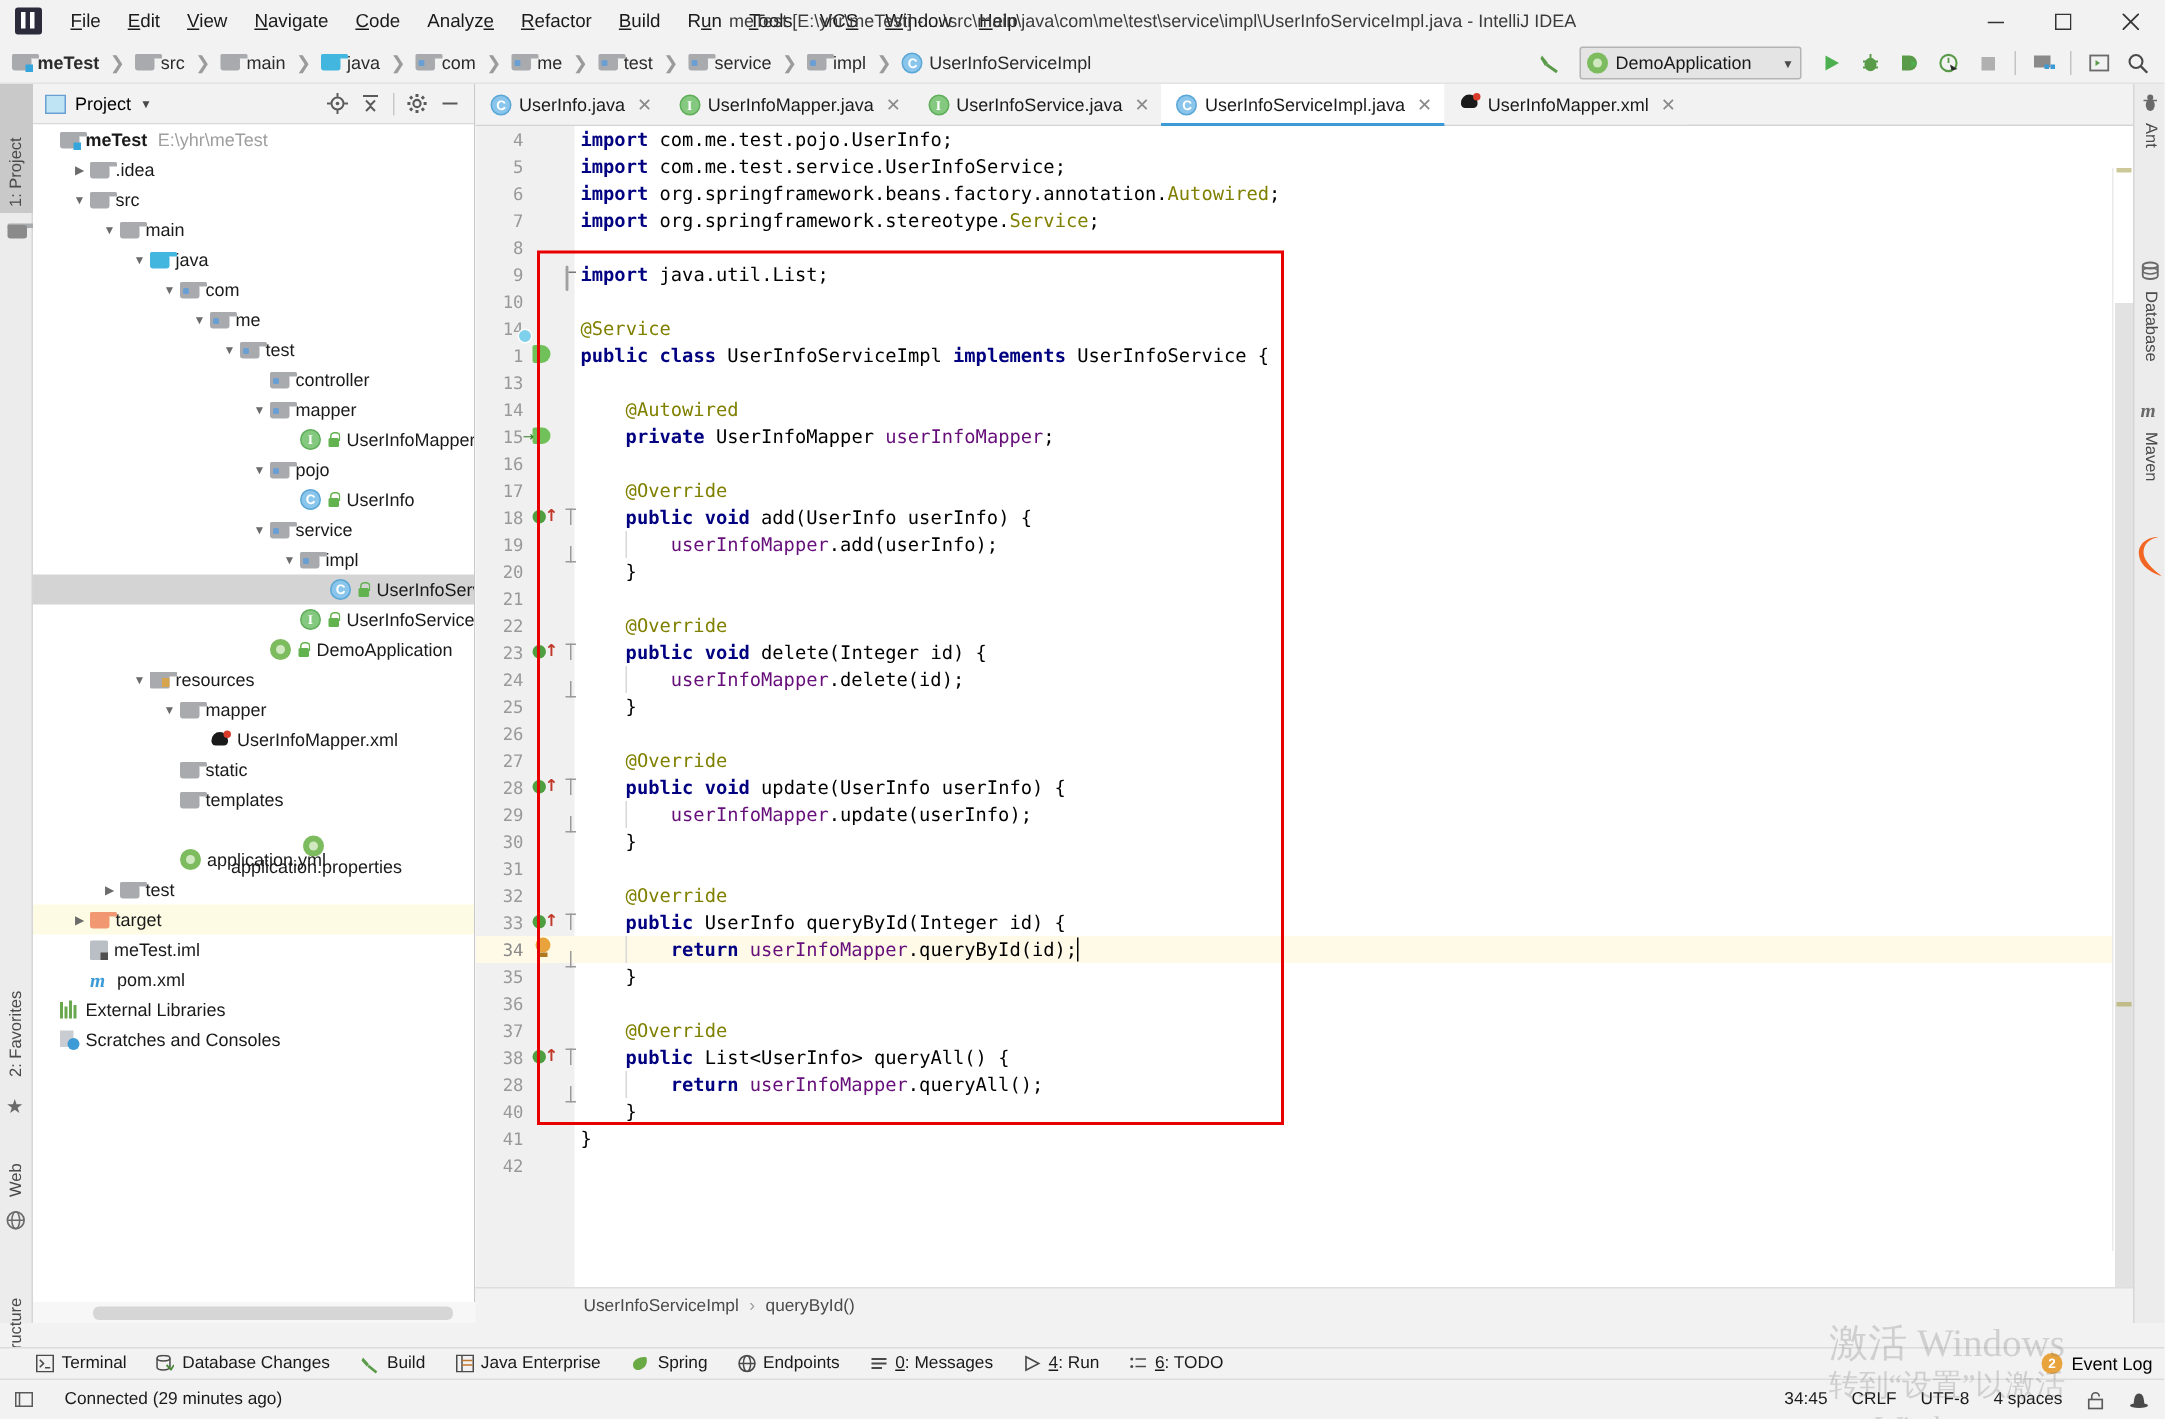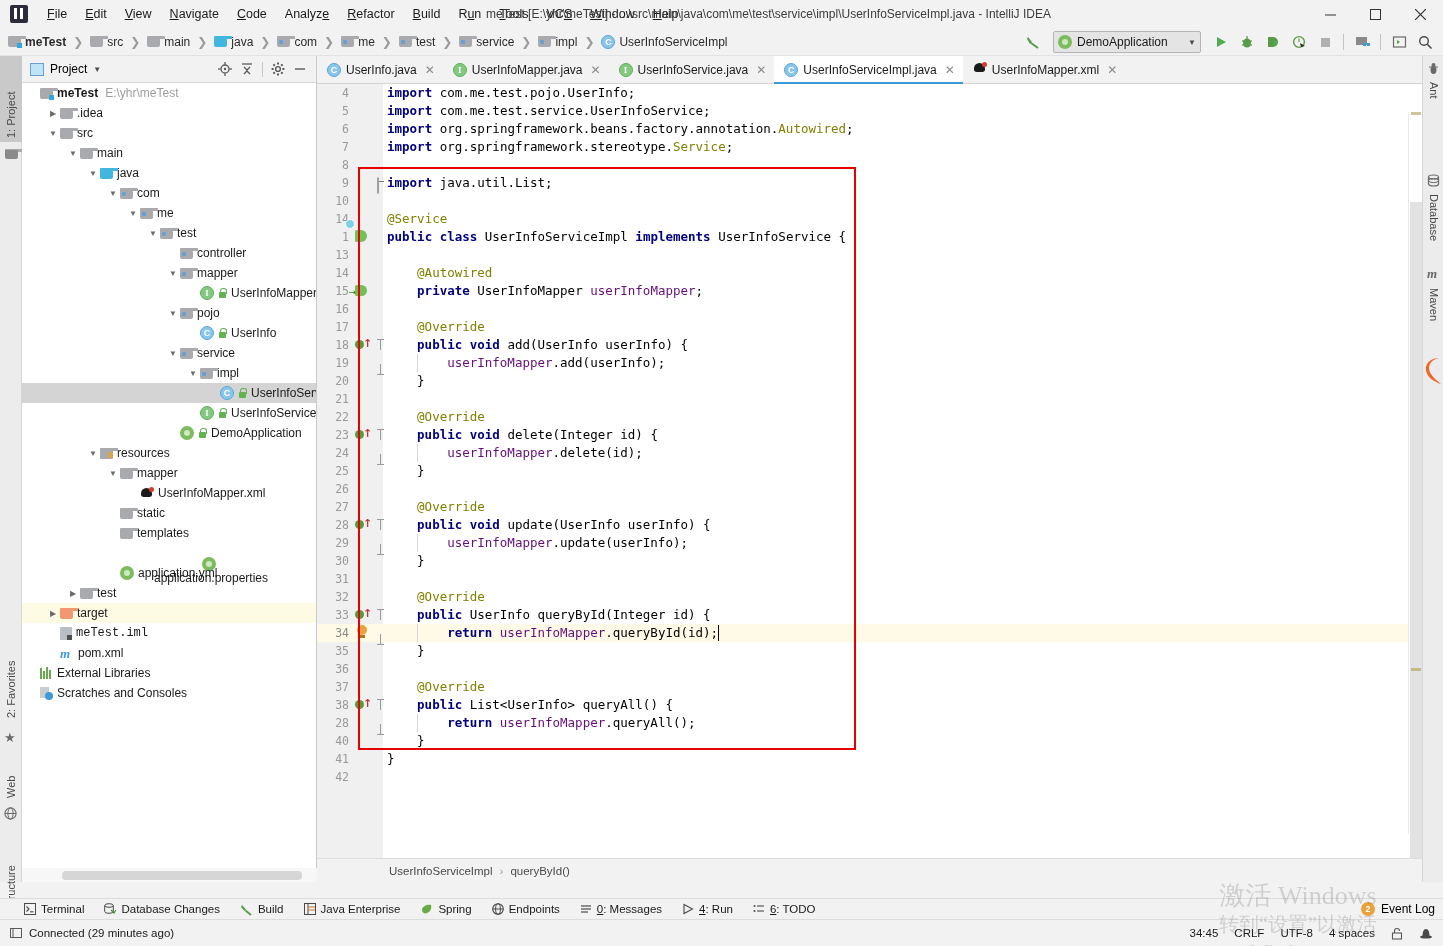--- a/index.html
+++ b/index.html
@@ -350,21 +350,21 @@
     color: #fff; font-size: 9px; display: flex; align-items: center; justify-content: center;
     font-weight: bold;
   }
 
   
   .statusbar {
     position: absolute; left: 0; bottom: 0; width: 1443px; height: 26px;
     background: #f2f2f2; display: flex; align-items: center; padding-left: 10px;
     font-size: 11.5px; color: #1a1a1a;
   }
-  .sb-left { display: flex; align-items: center; gap: 7px; }
+  .sb-left { display: flex; align-items: center; gap: 21px; }
   .sb-right { position: absolute; right: 10px; display: flex; align-items: center; gap: 16px; }
 
   
   .watermark {
     position: absolute; right: 20px; bottom: 8px; width: 250px; height: 56px;
     color: rgba(120,120,120,0.28); font-size: 26px; text-align: center;
     line-height: 28px; pointer-events: none; user-select: none;
     font-family: Liberation Serif, serif;
   }
   .watermark .l2 { font-size: 20px; }
@@ -924,21 +924,21 @@
         <div class="trow hl" style="padding-left: 24px;">
           <span class="arrow">▶</span>
           <span class="ico">
             <span class="folder-ico orange">
               <span class="tab"></span>
               <span class="body"></span>
             </span>
           </span>
           <span class="name">target</span>
         </div>
-        <div class="trow" style="padding-left: 24px; font-family: Liberation Mono, monospace;">
+        <div class="trow" style="padding-left: 24px;">
           <span class="arrow"></span>
           <span class="ico">
             <span class="iml-ico"></span>
           </span>
           <span class="name">meTest.iml</span>
         </div>
         <div class="trow" style="padding-left: 24px;">
           <span class="arrow"></span>
           <span class="ico">
             <span class="mvn-ico">m</span>

